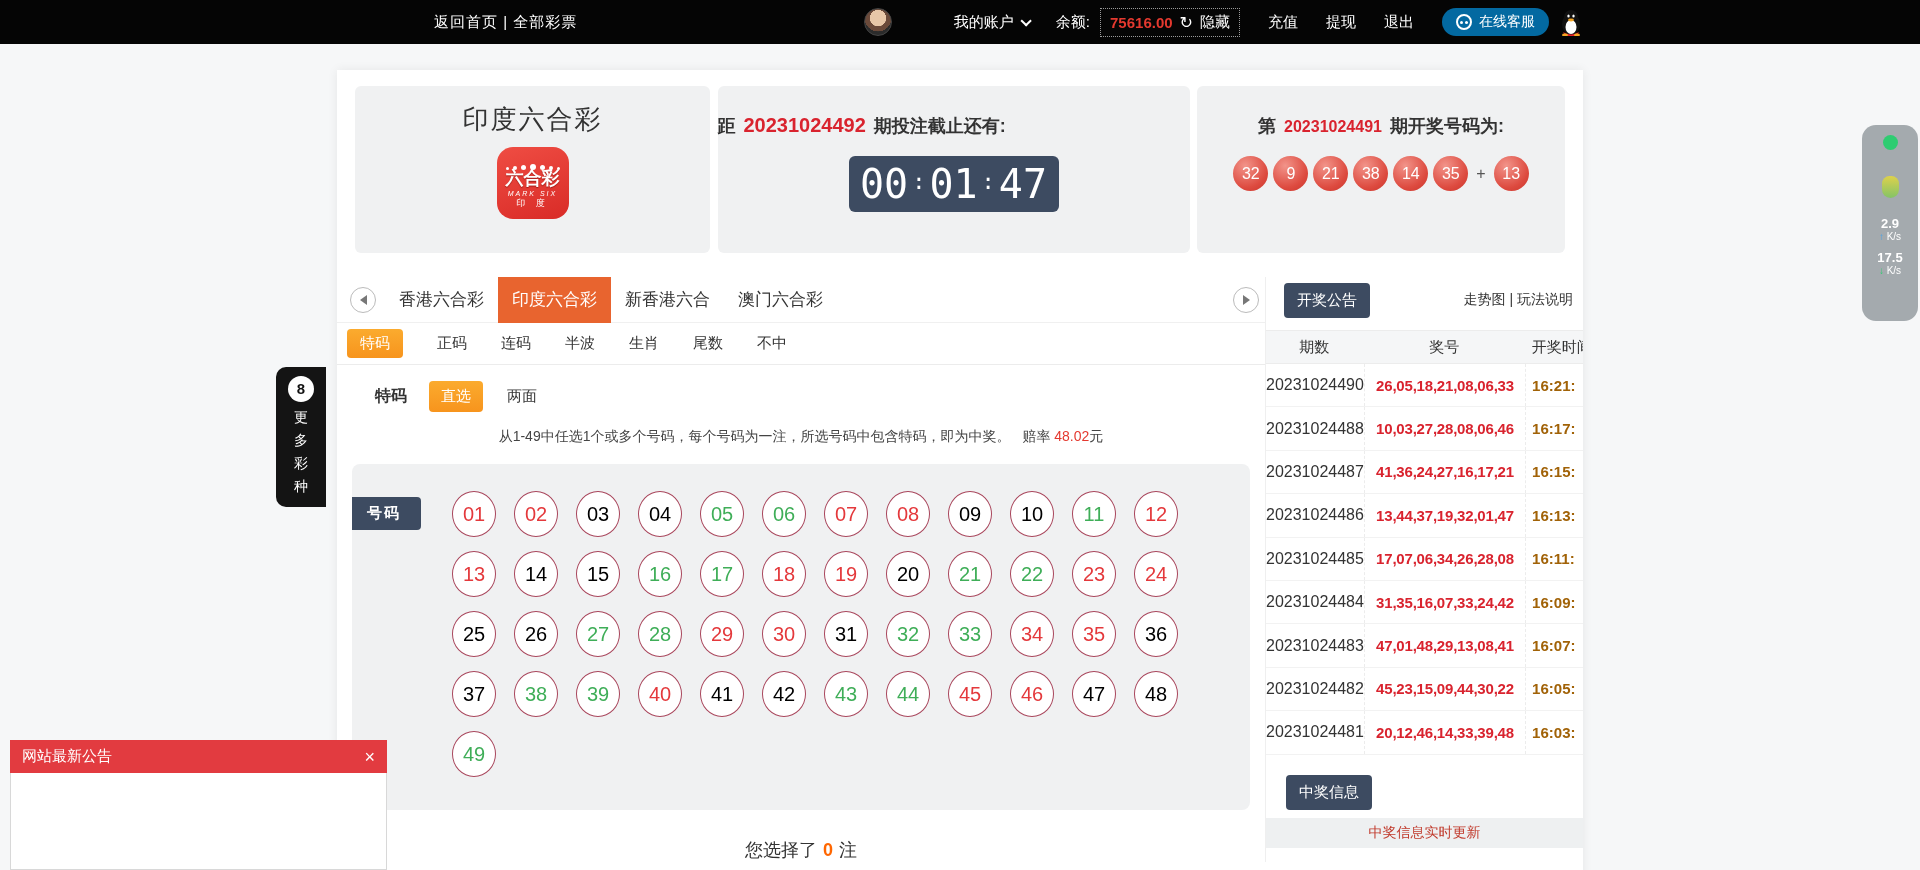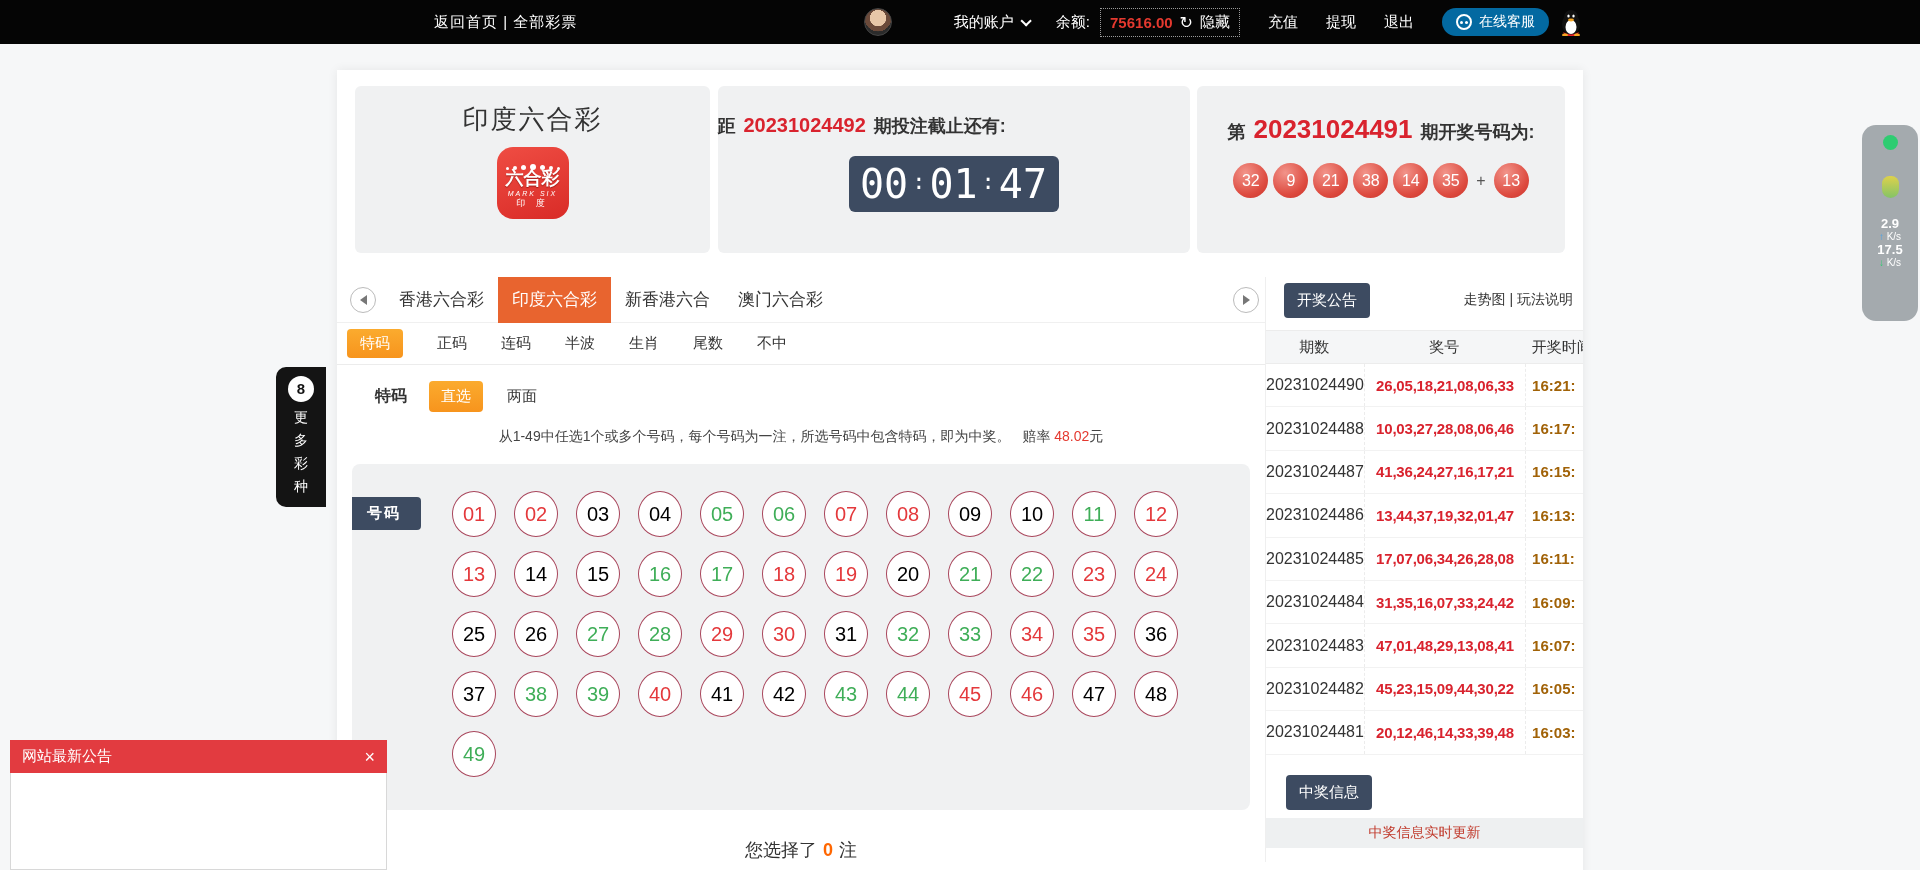--- a/index.html
+++ b/index.html
@@ -52,21 +52,21 @@
   .p2 { width:472px; text-align:left; padding-top:28px; }
   .cd-line { font-size:18px; font-weight:bold; color:#333; }
   .cd-line .period { color:#d9232e; font-size:20px; margin:0 8px; }
   .cd-box { width:210px; height:56px; margin:18px auto 0; background:#3d4b61; border-radius:6px;
     color:#fff; font-family:"DejaVu Sans Mono",monospace; font-size:40px; display:flex;
     align-items:center; justify-content:center; gap:4px; }
   .cd-box .colon { font-size:22px; transform:translateY(-3px); }
 
   .p3 { width:368px; text-align:center; padding-top:28px; }
   .ld-line { font-size:18px; font-weight:bold; color:#333; }
-  .ld-line .period { color:#d9232e; font-size:26px; margin:0 8px; }
+  .ld-line .period { color:#d9232e; font-size:16px; margin:0 8px; }
   .balls { margin-top:18px; display:flex; align-items:center; justify-content:center; gap:5px; }
   .ball { width:35px; height:35px; border-radius:50%; color:#fff; font-size:16px;
     display:flex; align-items:center; justify-content:center;
     background:radial-gradient(circle at 35% 28%, #f2948a, #dd4a3f 65%, #c9352c); }
   .plus { color:#555; font-size:16px; margin:0 3px; }
 
   
   .split { display:flex; margin-top:24px; }
   .left-col { width:928px; }
   .right-col { width:318px; border-left:1px solid #efefef; }
@@ -149,21 +149,21 @@
   
   .netmon { position:absolute; right:2px; top:125px; width:56px; height:196px;
     background:rgba(145,152,158,.82); border-radius:14px; z-index:9; text-align:center;
     color:#fff; font-size:11px; }
   .nm-dot { width:15px; height:15px; background:#2ecc71; border-radius:50%; margin:10px auto 0; }
   .nm-gauge { width:17px; height:22px; margin:26px auto 0; border-radius:8px 8px 9px 9px;
     background:linear-gradient(#e8d83a,#7ec85a); opacity:.85; }
   .nm-val { font-size:13px; font-weight:bold; margin-top:18px; }
   .nm-unit { font-size:10px; }
   .nm-up { color:#4aa3e8; } .nm-down { color:#2ecc71; }
-  .nm-val2 { font-size:13px; font-weight:bold; }
+  .nm-val2 { font-size:13px; font-weight:bold; margin-top:8px; }
 </style>
 </head>
 <body>
 
 <div class="page">
 
   <div class="topbar">
     <div class="topbar-inner">
       <span class="nav-left">返回首页 | 全部彩票</span>
       <span class="tb-spacer"></span>

